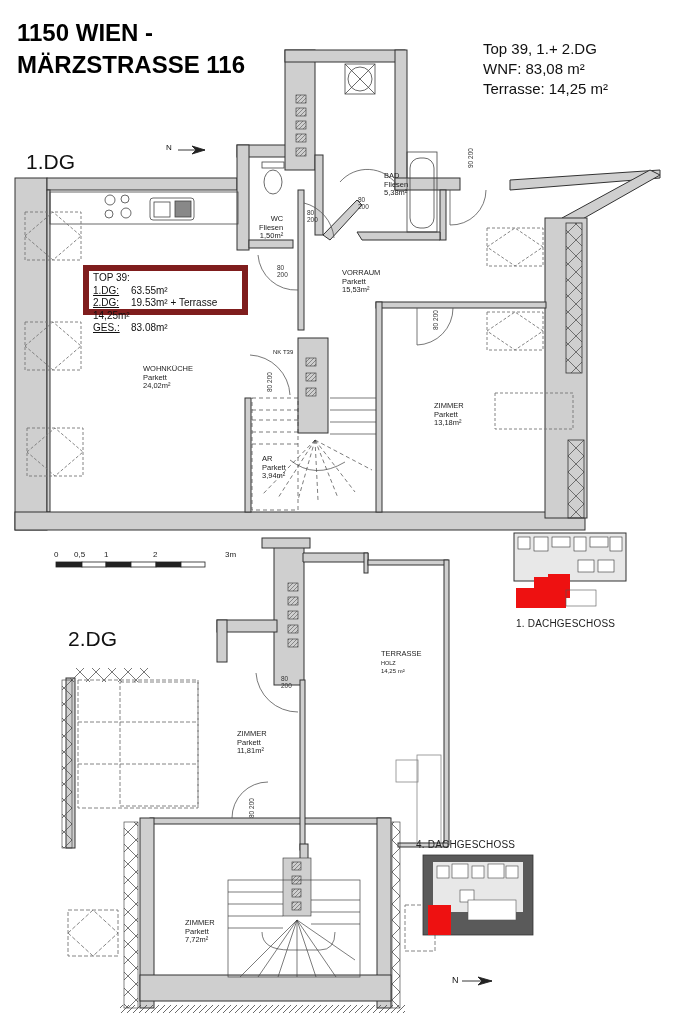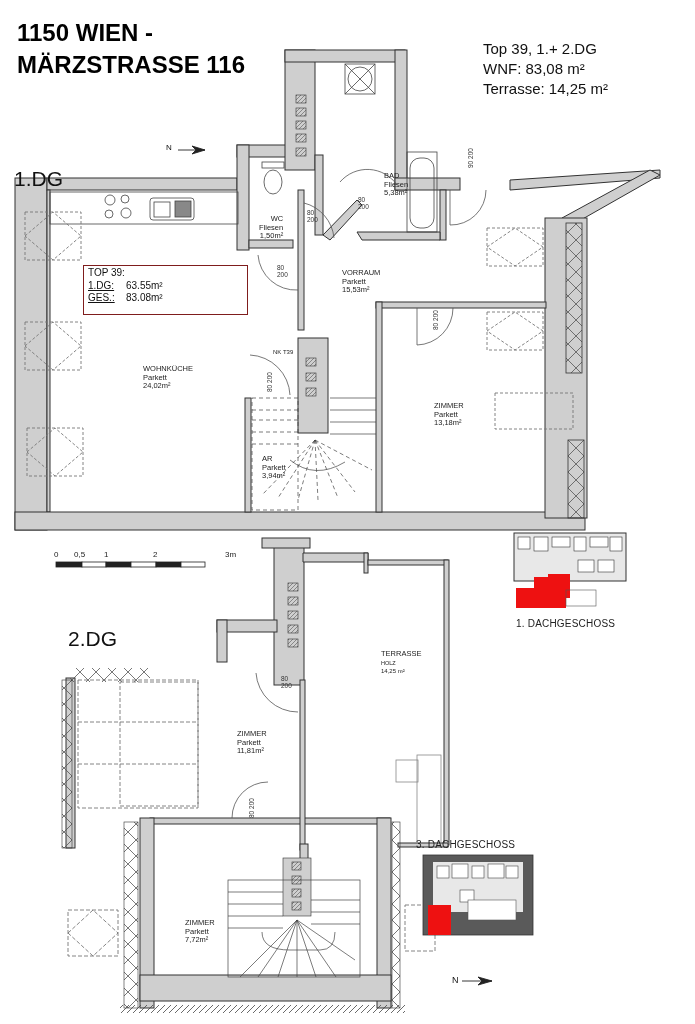--- a/index.html
+++ b/index.html
@@ -2,21 +2,21 @@
 <html><head>
 <meta charset="utf-8">
 <style>
   html, body { margin:0; padding:0; background:#ffffff; }
   body { width:695px; height:1024px; position:relative; overflow:hidden; font-family:"Liberation Sans", sans-serif; color:#111; }
   .abs { position:absolute; }
   .title { font-family:"Liberation Sans", sans-serif; font-weight:bold; font-size:24px; line-height:30px; letter-spacing:0px; color:#000; }
   .info { font-size:15px; line-height:20px; color:#111; }
   .floor-label { font-size:21px; color:#111; }
   .room { font-size:7.5px; line-height:8.5px; color:#222;margin-top:11px; }
-  .summary { border:1px solid #7f1d1d; background:#fff; font-size:10px; line-height:12.5px; padding:1px 4px; width:165px; height:50px; box-sizing:border-box; }
+  .summary { border:6px solid #7f1d1d; background:#fff; font-size:10px; line-height:12.5px; padding:1px 4px; width:165px; height:50px; box-sizing:border-box; }
   .summary .row span:first-child { display:inline-block; width:38px;text-decoration:underline; }
   .dim { font-size:6.5px; color:#333; }
   .dimv { font-size:6.5px; color:#333; transform:rotate(-90deg); transform-origin:left top; white-space:nowrap; }
   .scale-label { font-size:8px; color:#222; }
   .key-label { font-size:10px; color:#222; letter-spacing:0.2px; }
   svg { position:absolute; left:0; top:0; }
 </style>
 </head>
 <body>
 
@@ -275,25 +275,26 @@
 
 <div class="abs info" style="left:483px;top:39px;">
   <div>Top 39, 1.+ 2.DG</div>
   <div>WNF: 83,08 m²</div>
   <div>Terrasse: 14,25 m²</div>
 </div>
 
 <span class="abs" style="left:166px;top:143px;font-size:8px;">N</span>
 <span class="abs" style="left:452px;top:975px;font-size:9px;">N</span>
 
-<div class="abs floor-label" style="left:14px;top:150px;margin-top:17px;">1.DG</div>
+<div class="abs floor-label" style="left:26px;top:150px;">1.DG</div>
 
 <div class="abs summary" style="left:83px;top:265px;">
   <div>TOP 39:</div>
   <div class="row"><span>1.DG:</span><span>63.55m²</span></div>
+  <div class="row"><span>2.DG:</span><span>19.53m² + Terrasse 14,25m²</span></div>
   <div class="row"><span>GES.:</span><span>83.08m²</span></div>
 </div>
 
 <div class="abs room" style="left:259px;top:204px;text-align:right;">
   <div>WC</div>
     <div>Fliesen</div>
     <div>1,50m²</div>
 </div>
 <div class="abs room" style="left:384px;top:161px;">
   <div>BAD</div>
@@ -362,13 +363,13 @@
     <div>7,72m²</div>
 </div>
 
 <div class="abs dim" style="left:281px;top:675px;">
     <div>80</div>
     <div>200</div>
   </div>
 <div class="abs dimv" style="left:248px;top:818px;"><span>80</span> <span>200</span></div>
 
 <span class="abs key-label" style="left:516px;top:618px;">1. DACHGESCHOSS</span>
-<span class="abs key-label" style="left:416px;top:839px;">3. DACHGESCHOSS</span>
+<span class="abs key-label" style="left:416px;top:839px;">4. DACHGESCHOSS</span>
 
 </body></html>

